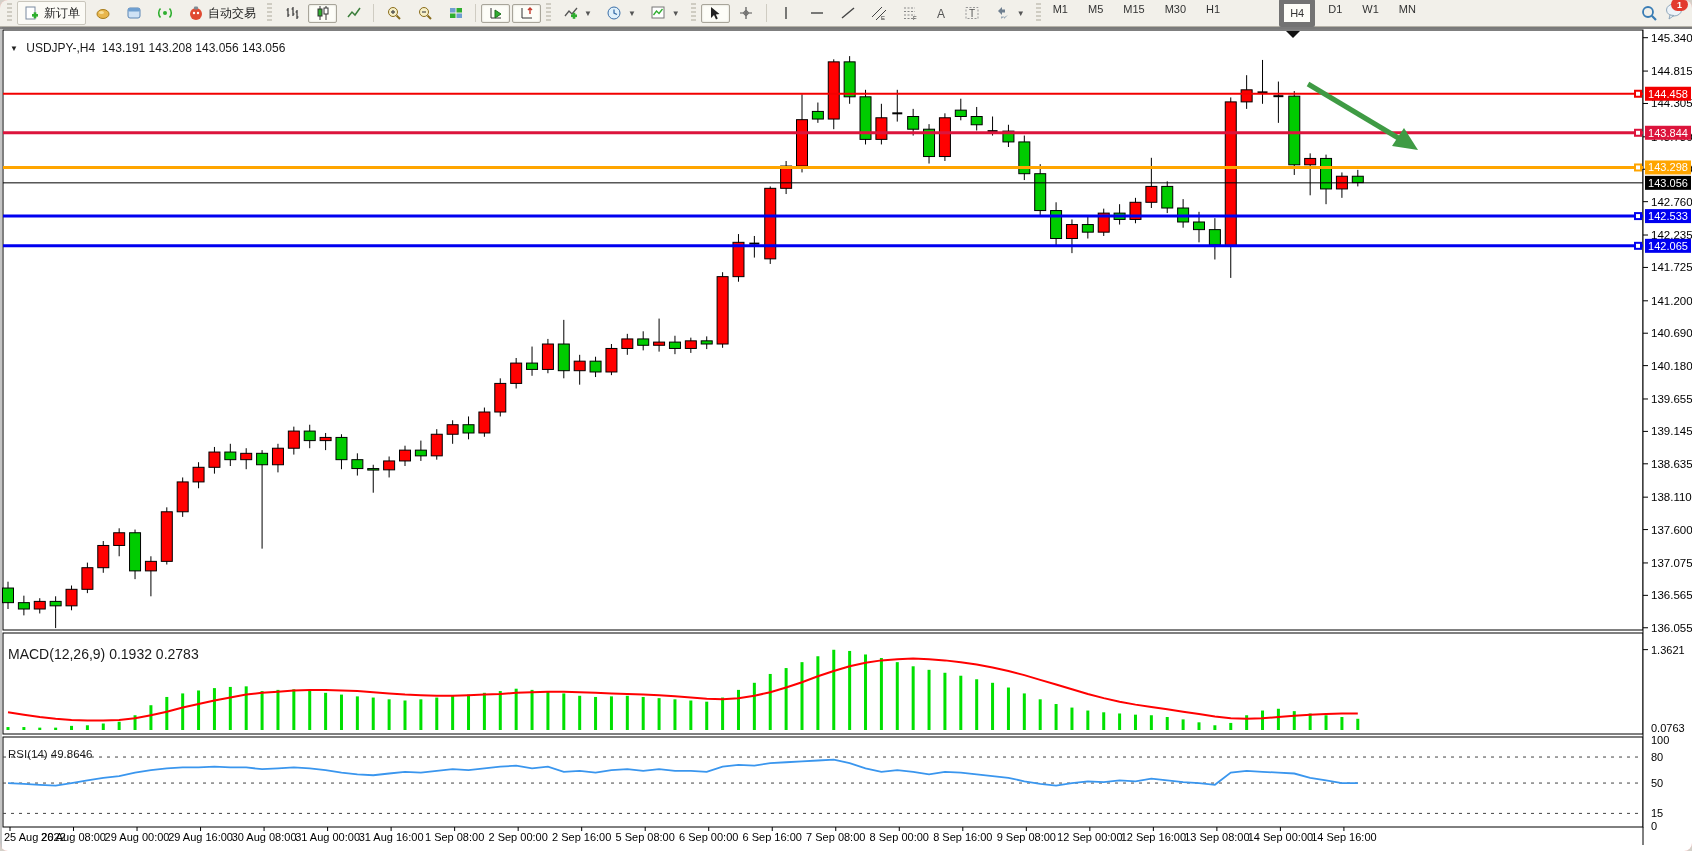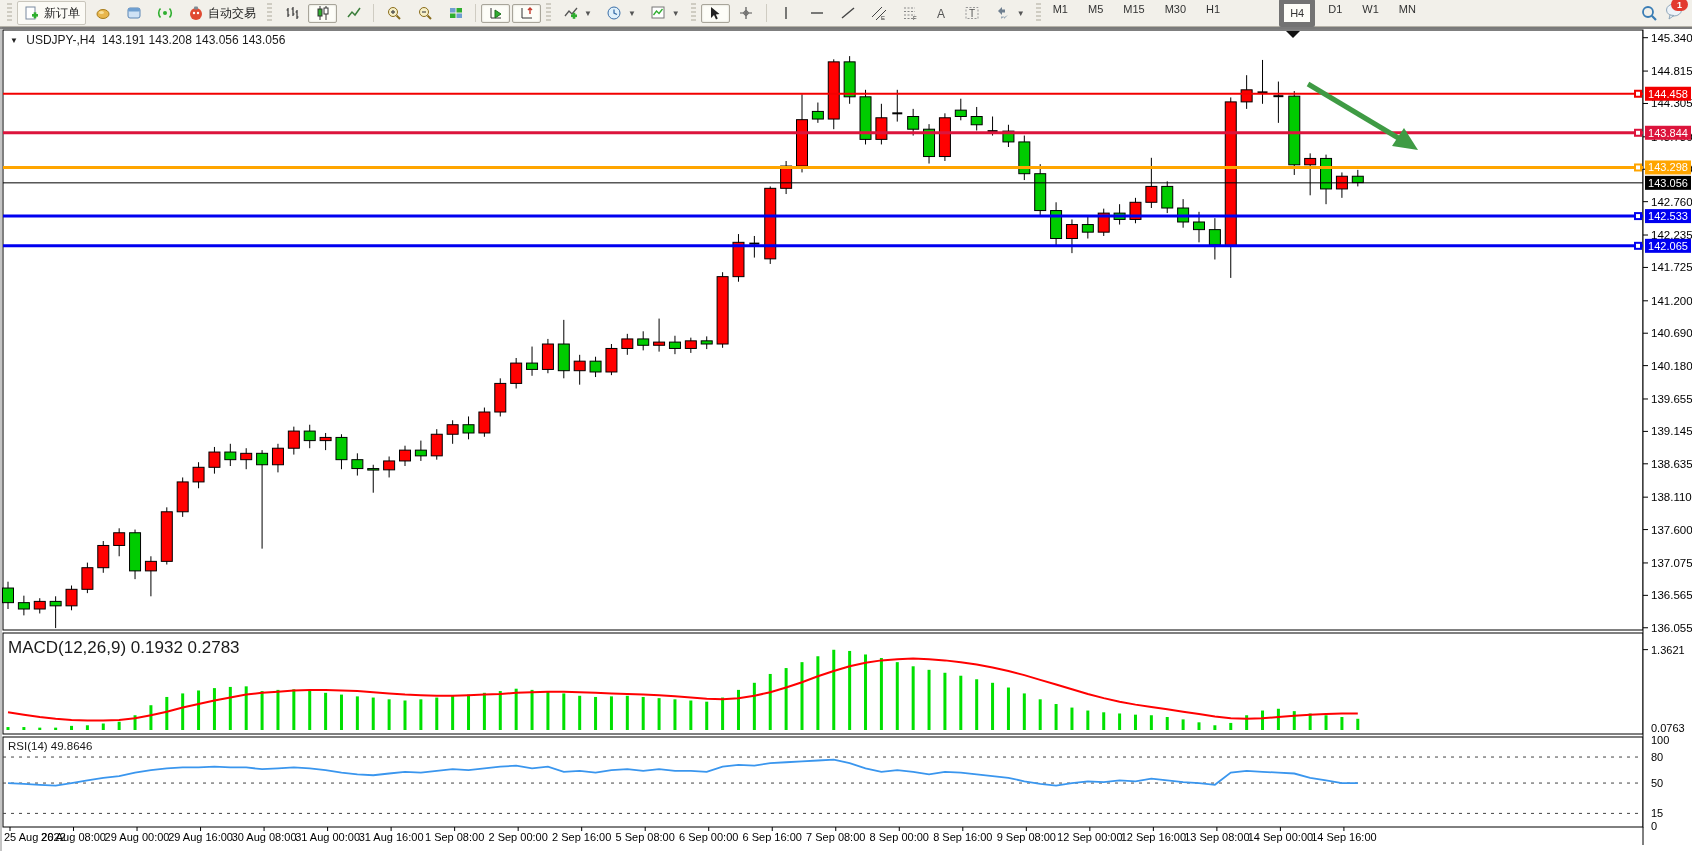--- a/index.html
+++ b/index.html
@@ -1,35 +1,35 @@
 <!DOCTYPE html>
 <html><head>
 <meta charset="utf-8">
 <style>
   html,body{margin:0;padding:0;background:#d4d0c8;}
-  .app{position:relative;width:1692px;height:851px;background:#fca5a5;font-family:"Liberation Sans",sans-serif;overflow:hidden;}
+  .app{position:relative;width:1692px;height:851px;background:#fca5a5;font-family:"Liberation Sans",sans-serif;overflow:hidden;border-radius:8px;}
   
   .toolbar{position:absolute;left:0;top:0;width:1692px;height:27px;background:#f2f0ea;border-bottom:1px solid #b5b2a8;display:flex;align-items:center;gap:2px;padding:0 4px;box-sizing:border-box;z-index:50;}
   .tbtn{display:inline-flex;align-items:center;gap:4px;height:22px;padding:0 5px;border:1px solid transparent;border-radius:2px;font-size:12px;color:#222;}
   .tbtn.framed{border:1px solid #c9c6bc;background:#fbfaf5;}
   .tbtn.active{border:1px solid #a8a59a;background:#fdfdf8;box-shadow:inset 0 0 2px #cfccc2;}
   .grip{width:5px;height:20px;margin:0 3px;background:repeating-linear-gradient(to bottom,#cfccc2 0 2px,transparent 2px 4px);}
   .sep{width:1px;height:18px;background:#cfccc2;margin:0 3px;}
   .icn{width:17px;height:17px;display:inline-flex;align-items:center;justify-content:center;}
   .icn svg{display:block;}
   .dd{font-size:8px;color:#555;margin-left:1px;}
   .tf{font-size:11px;color:#333;padding:3px 6px;border:1px solid transparent;border-radius:2px;}
   .tf.on{border:5px solid #737373;background:#fdfdf8;margin-left:46px;}
   .toolbar-right{margin-left:auto;display:flex;align-items:center;gap:8px;padding-right:6px;}
   .chatwrap{position:relative;}
   .badge{position:absolute;top:-4px;right:-6px;min-width:13px;height:13px;border-radius:8px;background:#e23a2e;color:#fff;font-size:9px;font-weight:bold;display:flex;align-items:center;justify-content:center;padding:0 2px;}
   
   .chartwin{position:absolute;left:0;top:27px;width:1692px;height:824px;background:#fff;}
   svg text{font-family:"Liberation Sans",sans-serif;}
-  .overlay{position:absolute;font-size:12px;color:#1a1a1a;z-index:10;white-space:nowrap;}
+  .overlay{position:absolute;font-size:12px;color:#1a1a1a;z-index:10;white-space:nowrap;margin-top:8px;}
   .tri{font-size:8px;color:#222;margin-right:5px;vertical-align:1px;}
 </style>
 </head>
 <body>
 
 <div class="app">
 
   <div class="toolbar">
     <div class="grip"></div>
 
@@ -658,21 +658,21 @@
         <text x="1651" y="830.4" font-size="11" fill="#000">0</text>
         <polyline points="8,783.05 23.880000000000003,783.917 39.760000000000005,784.784 55.64,785.651 71.52000000000001,783.05 87.4,780.449 103.28,777.848 119.16000000000001,776.114 135.04000000000002,772.646 150.92000000000002,770.045 166.8,768.3109999999999 182.68,767.444 198.56,767.444 214.44,766.577 230.32000000000002,767.444 246.20000000000002,767.444 262.08000000000004,769.178 277.96000000000004,768.3109999999999 293.84000000000003,767.444 309.72,768.3109999999999 325.6,770.045 341.48,772.646 357.36,774.38 373.24,775.247 389.12,773.5129999999999 405,771.779 420.88,772.646 436.76000000000005,770.912 452.64000000000004,769.178 468.52000000000004,770.045 484.40000000000003,768.3109999999999 500.28000000000003,766.577 516.1600000000001,765.71 532.0400000000001,768.3109999999999 547.9200000000001,766.577 563.8000000000001,771.779 579.6800000000001,770.912 595.5600000000001,772.646 611.44,770.045 627.32,769.178 643.2,770.912 659.08,769.178 674.96,770.912 690.84,770.912 706.72,771.779 722.6,766.577 738.48,764.843 754.36,765.71 770.24,763.1089999999999 786.12,762.242 802,761.375 817.88,760.508 833.76,759.641 849.64,763.1089999999999 865.5200000000001,768.3109999999999 881.4000000000001,771.779 897.2800000000001,770.045 913.1600000000001,771.779 929.0400000000001,774.38 944.9200000000001,771.779 960.8000000000001,772.646 976.6800000000001,774.38 992.5600000000001,776.114 1008.44,777.848 1024.3200000000002,781.316 1040.2,783.917 1056.0800000000002,785.651 1071.96,783.05 1087.8400000000001,781.316 1103.72,782.183 1119.6000000000001,780.449 1135.48,781.316 1151.3600000000001,778.7149999999999 1167.24,780.449 1183.1200000000001,782.183 1199,783.05 1214.88,784.784 1230.76,772.646 1246.64,770.912 1262.52,771.779 1278.4,772.646 1294.28,773.5129999999999 1310.16,777.848 1326.04,780.449 1341.92,783.05 1357.8,783.17138" fill="none" stroke="#3a96ee" stroke-width="1.8"></polyline>
       </svg>
 
     <div class="overlay" style="left:10px;top:6px;">
       <span class="tri">▼</span>
       <span>USDJPY-,H4</span>&nbsp;
       <span>143.191 143.208 143.056 143.056</span>
     </div>
 
-    <div class="overlay" style="left:8px;top:611px;font-size:17px;">
+    <div class="overlay" style="left:8px;top:611px;font-size:14px;">
       <span>MACD(12,26,9)</span>
       <span>0.1932 0.2783</span>
     </div>
 
     <div class="overlay" style="left:8px;top:713px;font-size:11.5px;text-align:right;">
       <span>RSI(14)</span>
       <span>49.8646</span>
     </div>
   </div>
 </div>

